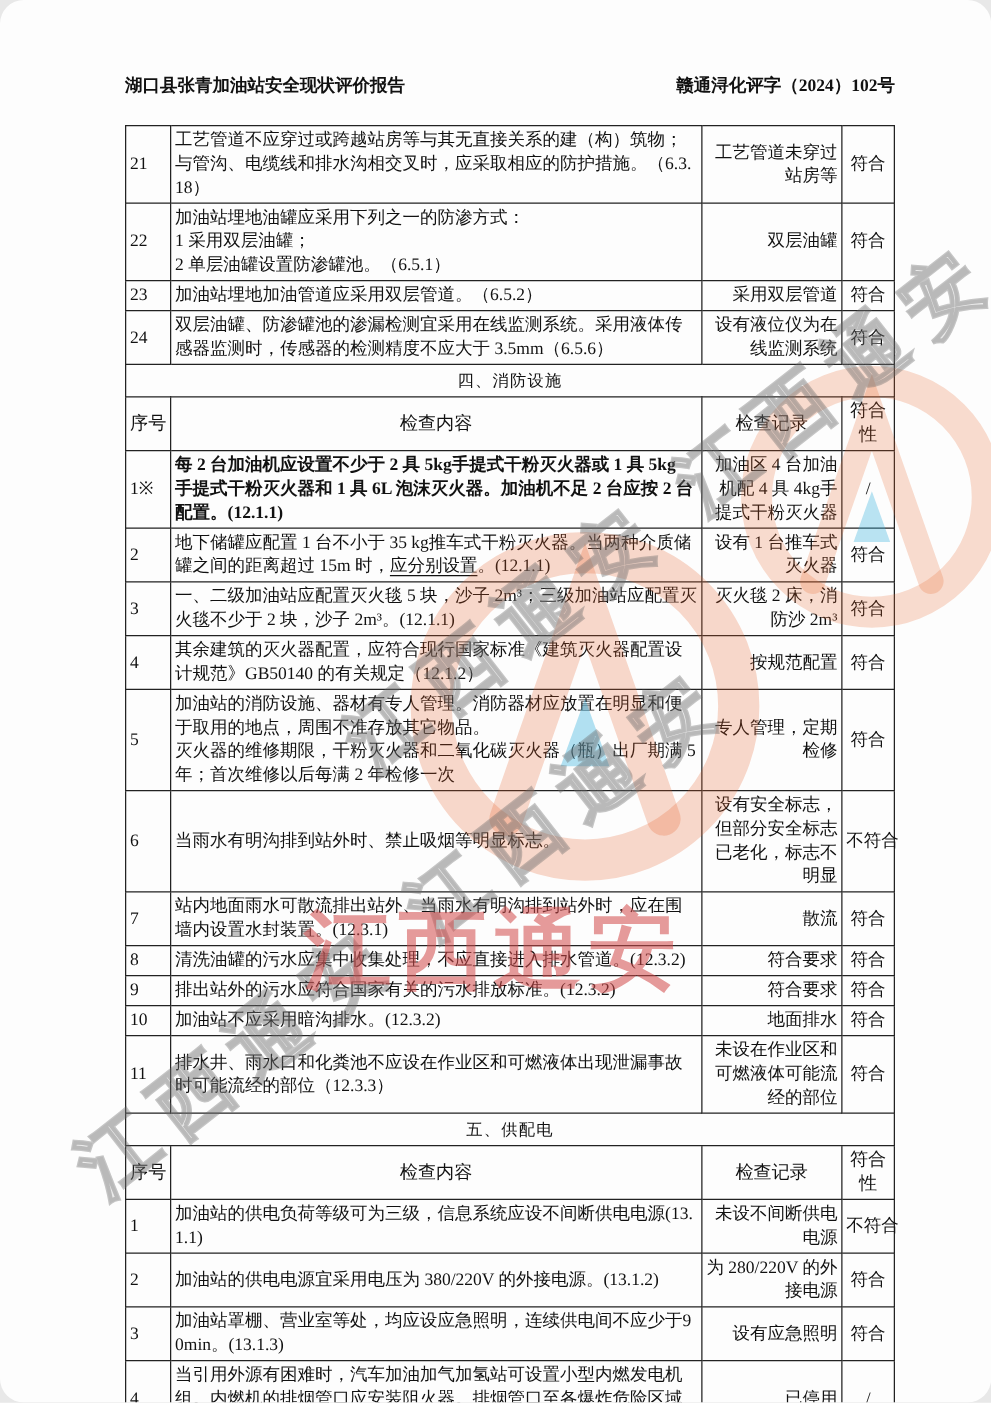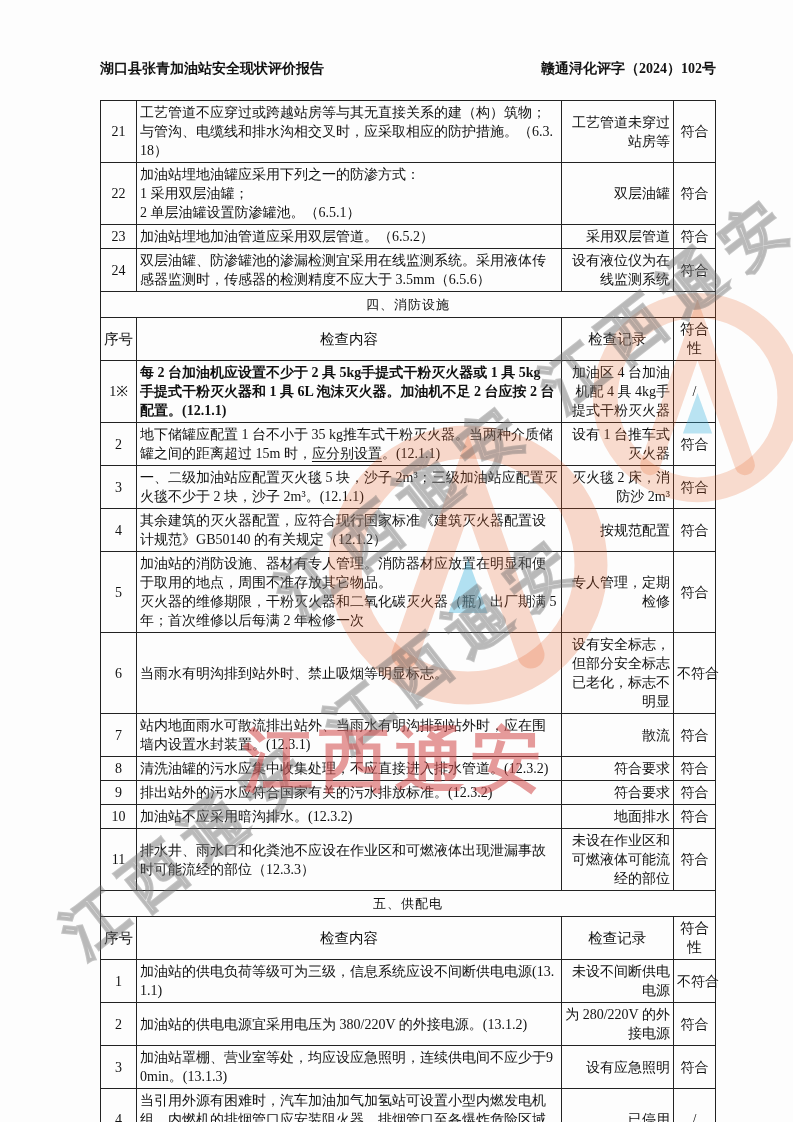--- a/index.html
+++ b/index.html
@@ -3,41 +3,42 @@
 <meta charset="utf-8">
 <style>
   html,body{margin:0;padding:0;background:#e8e8e8;}
   .page{
     position:relative;
     width:793px;height:1122px;
     background:#fdfdfd;
     font-family:"Liberation Serif","DejaVu Serif",serif;
     overflow:hidden;
     margin:0 auto;
+    border-radius:19px;
   }
   
   .doc-header{
     position:absolute;left:100px;top:60px;width:616px;
     display:flex;justify-content:space-between;align-items:baseline;
     font-size:14px;font-weight:bold;color:#111;
   }
   
   .tbl-wrap{position:absolute;left:100px;top:100px;width:616px;z-index:1;}
   table.checklist{border-collapse:collapse;table-layout:fixed;width:616px;}
   .checklist td,.checklist th{
     border:1.5px solid #222;
     font-size:14px;line-height:19px;color:#111;
     padding:2px 3px;vertical-align:middle;
     word-break:break-all;
   }
   .col-no{width:36px;}
   .col-content{width:424px;}
   .col-record{width:112px;}
   .col-conf{width:42px;}
-  .cell-no{text-align:center;}
+  .cell-no{text-align:left;}
   .cell-content{text-align:left;padding-left:5px;}
   .cell-record{text-align:right;line-height:19px;}
   .cell-conf{text-align:center;white-space:nowrap;padding:2px 0;}
   .section-row td{text-align:center;font-size:13px;padding:3px 0;letter-spacing:1px;}
   .cols-header th{text-align:center;font-weight:normal;font-size:14.5px;padding:2px 0;}
   .bold-row{font-weight:bold;}
   .u-seg{text-decoration:underline;text-underline-offset:3px;}
   .red-text{color:var(--red,#c22);}
   
   .page-num{

